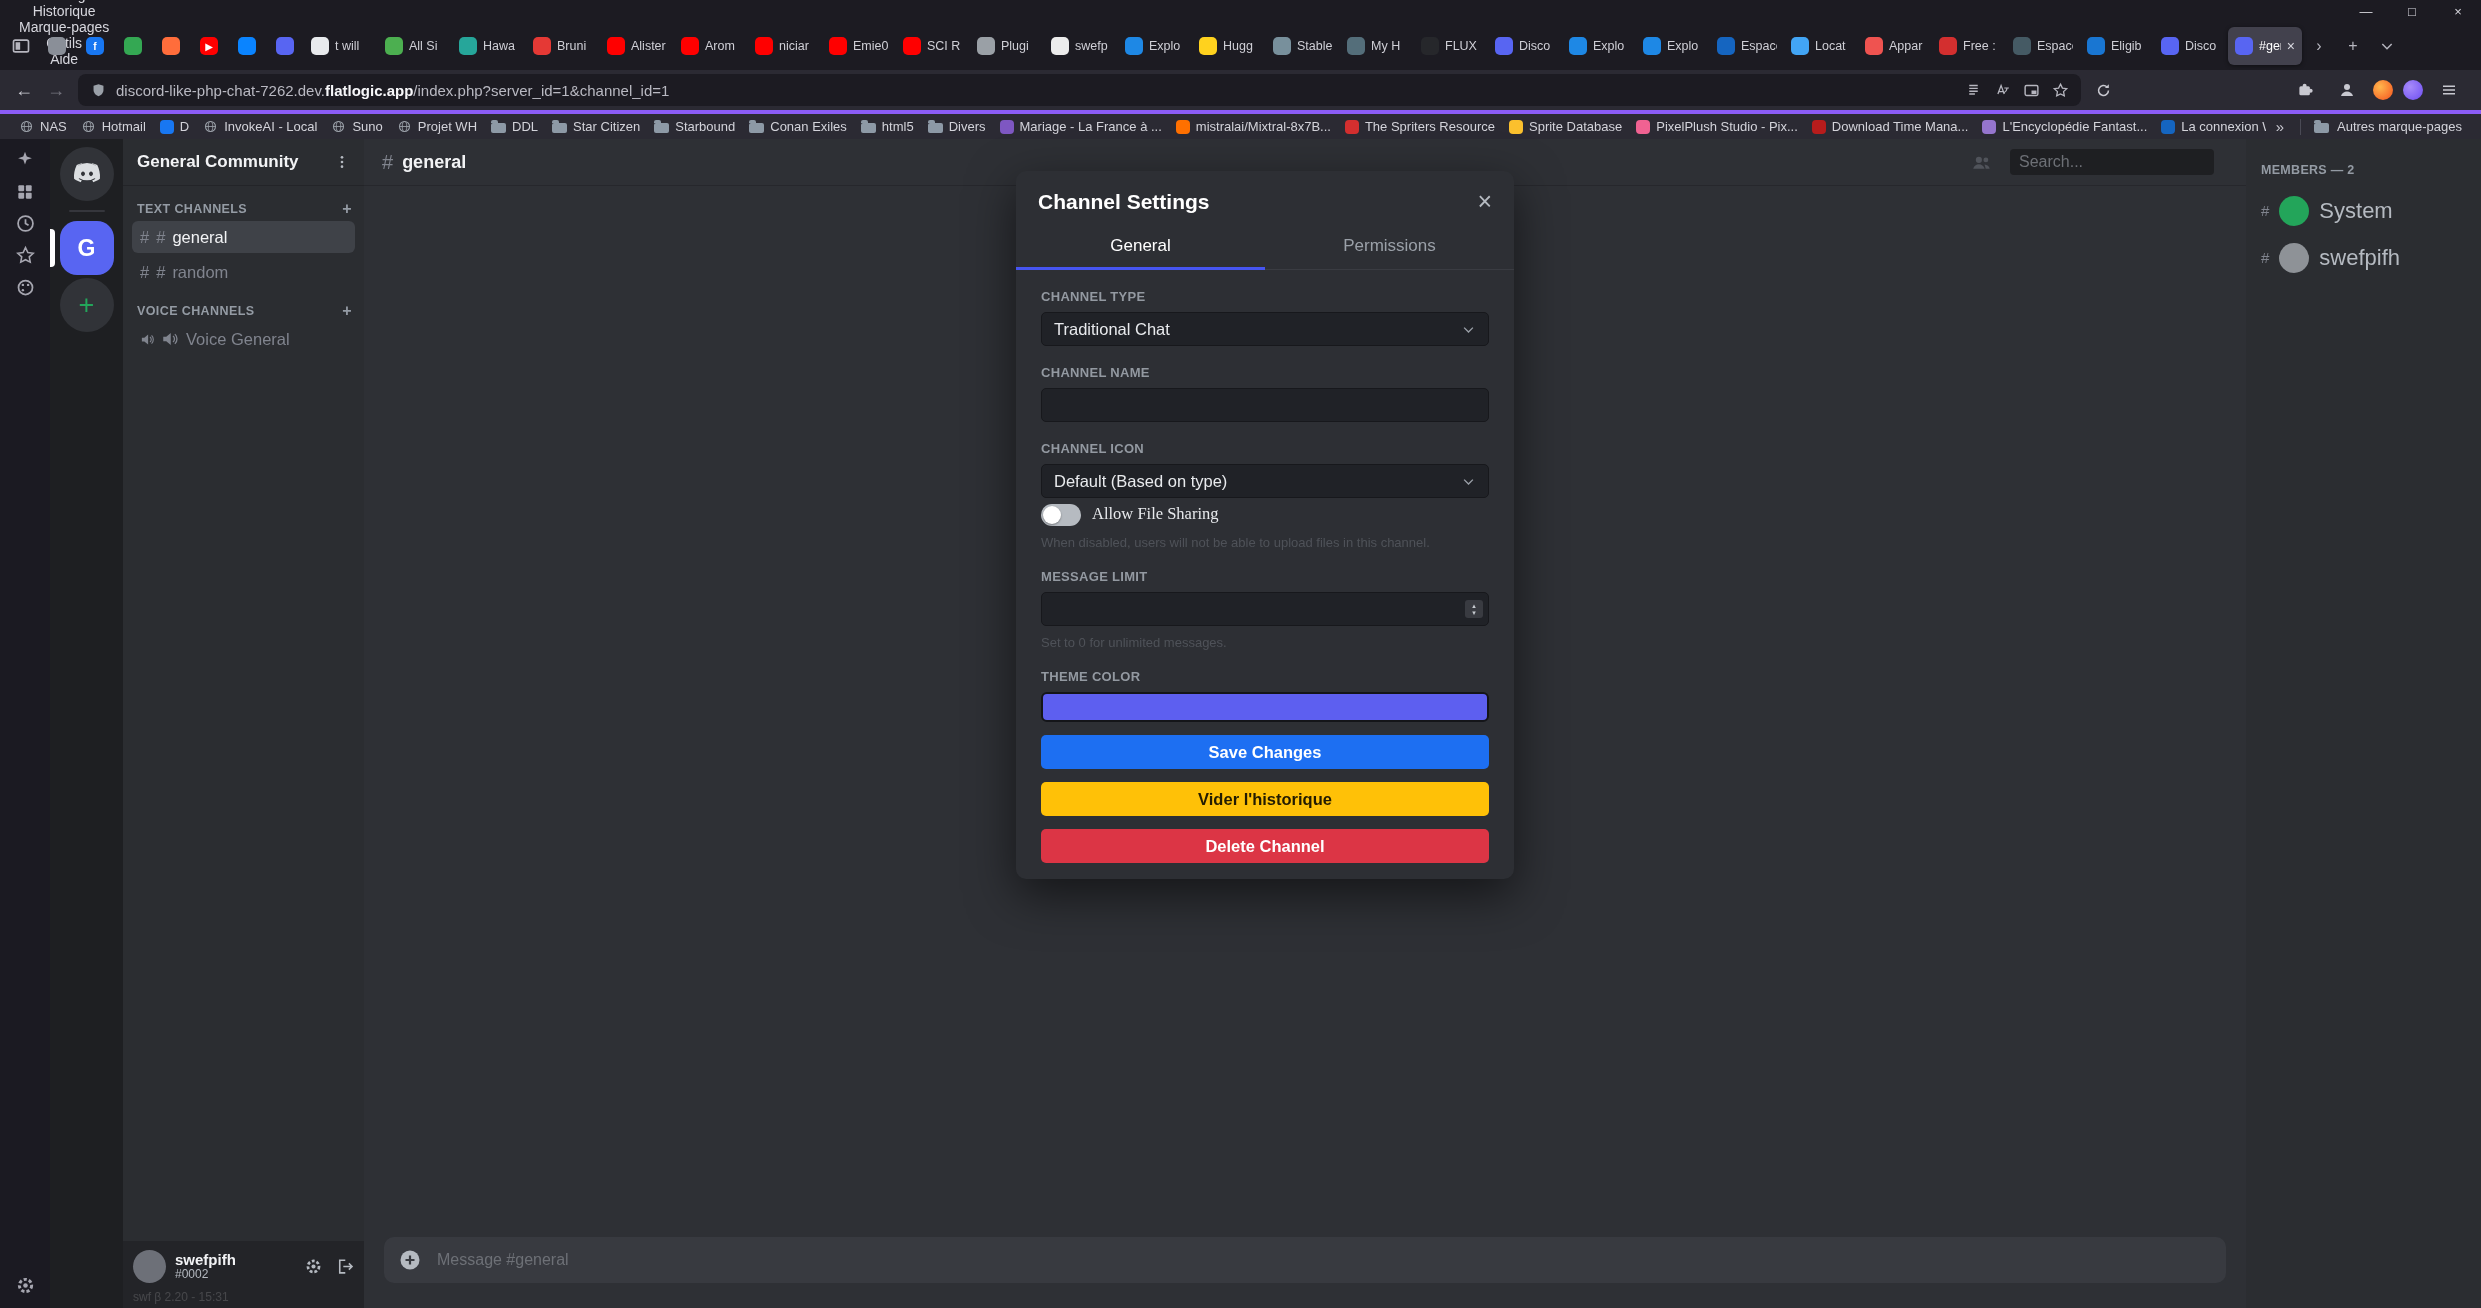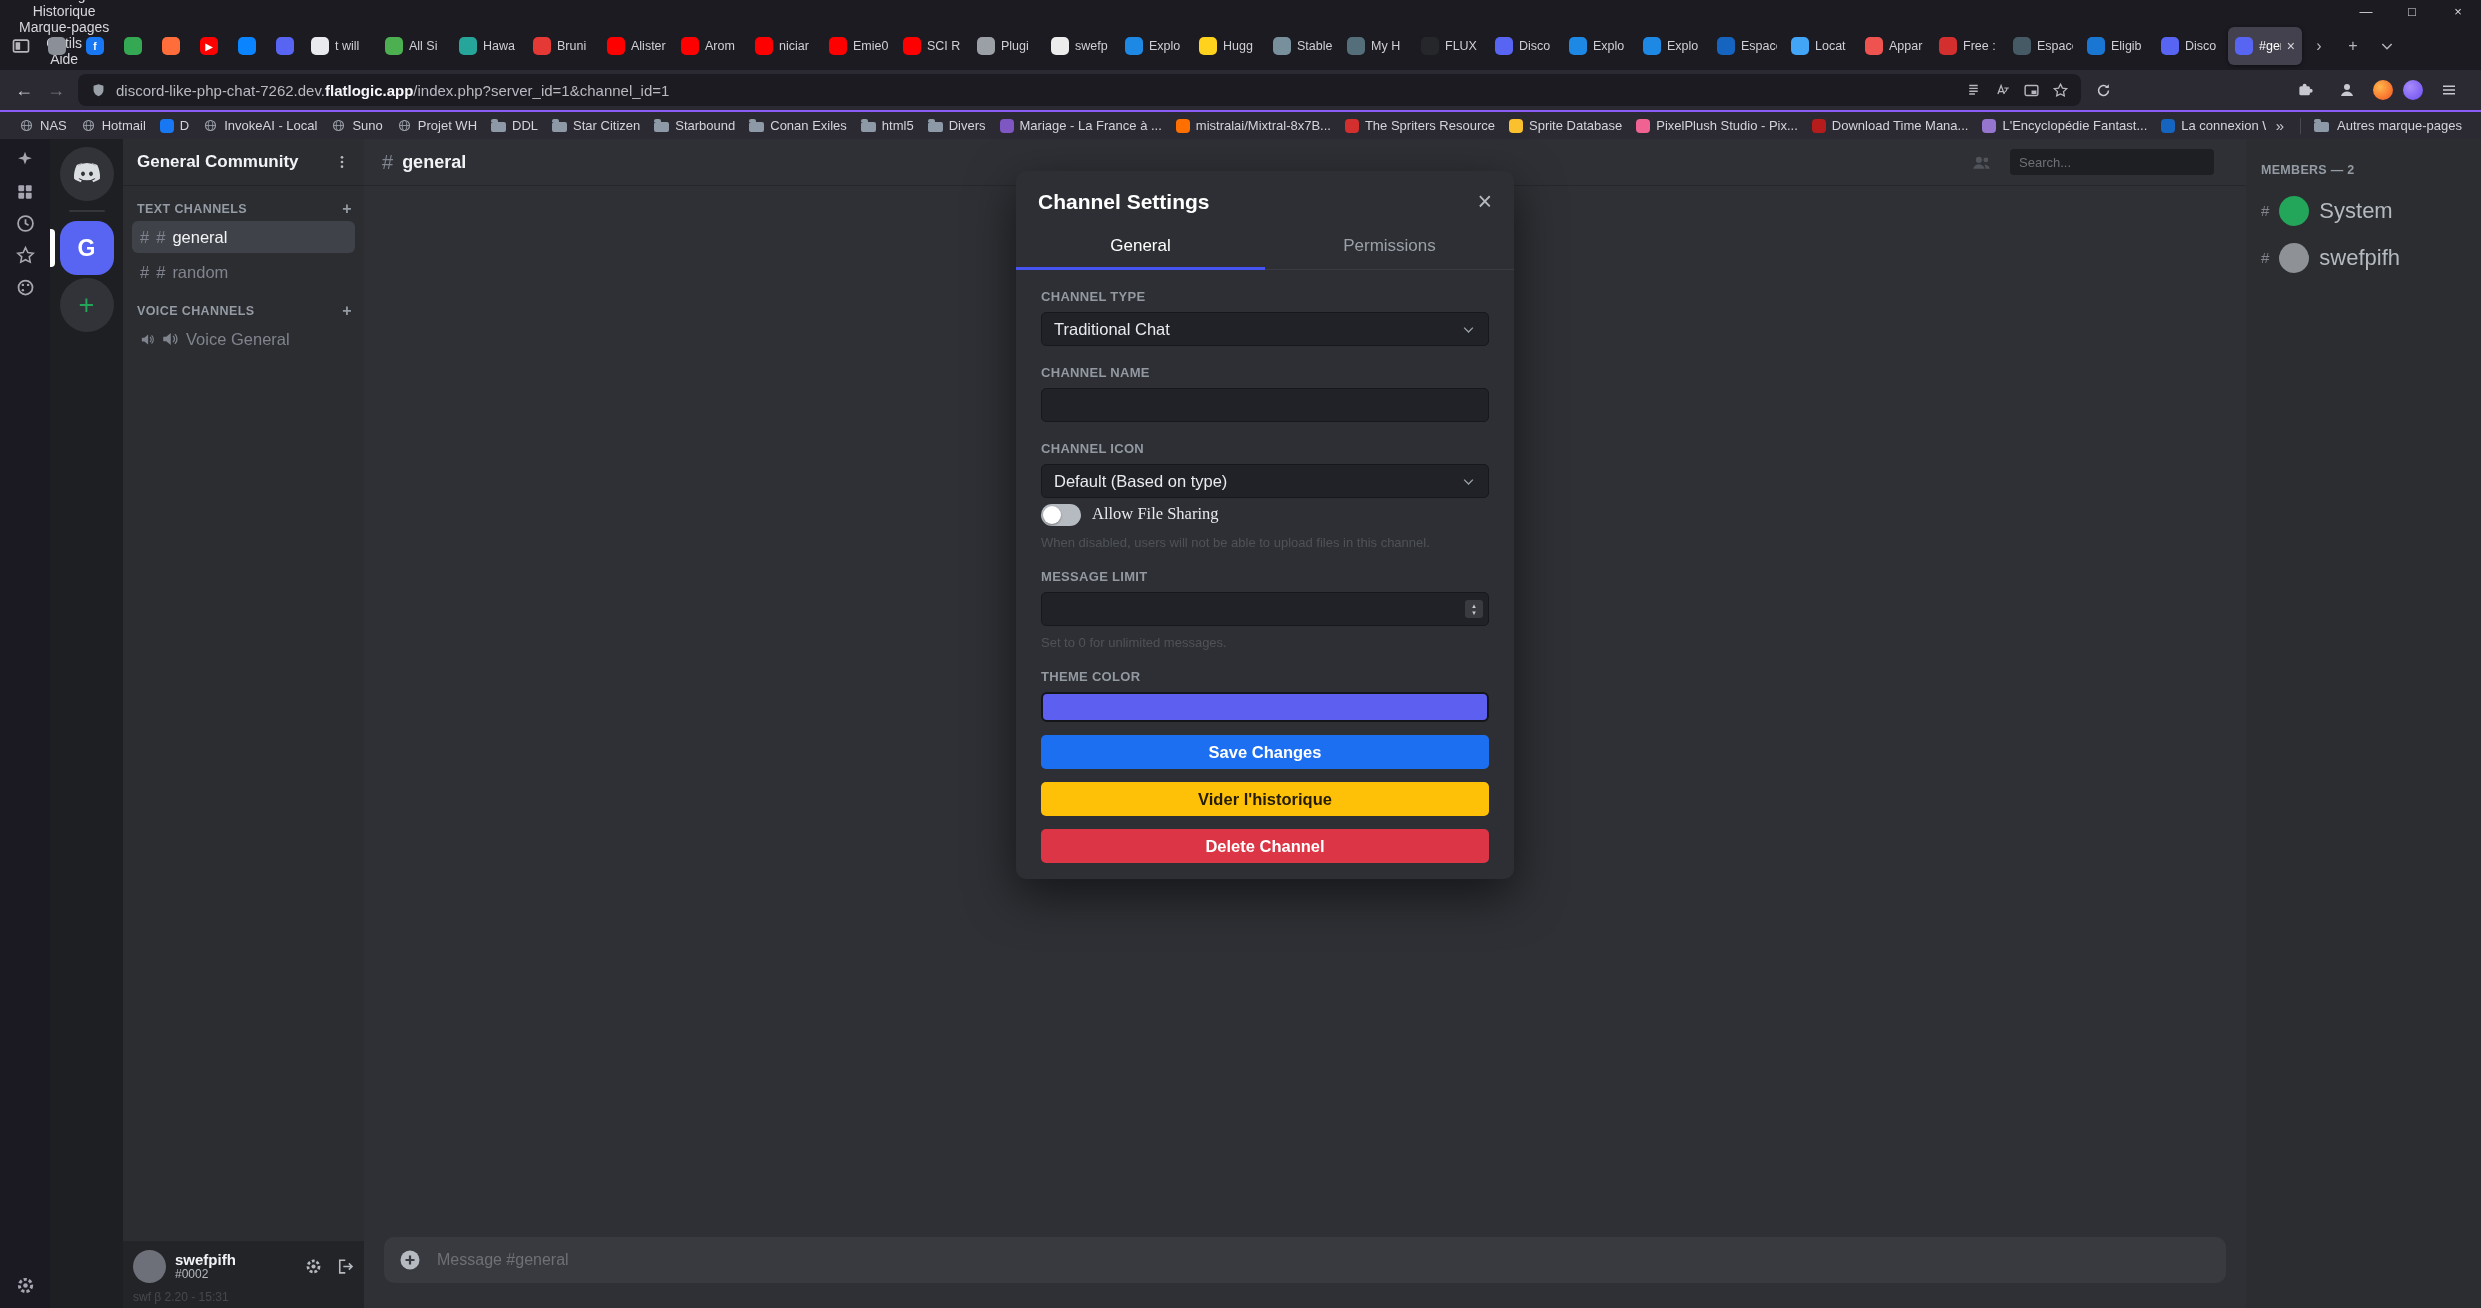--- a/index.html
+++ b/index.html
@@ -34,21 +34,21 @@
   .url-text{font-size:15px;color:#b9b9c2;white-space:nowrap;overflow:hidden;flex:1;min-width:0;}
   .url-domain{color:#f7f7fa;font-weight:bold;}
   .urlbar-icons{display:flex;gap:12px;align-items:center;color:#b6b6bf;flex:none;}
   .nav-gap{width:170px;flex:none;}
   .nav-cluster{display:flex;align-items:center;gap:10px;margin-right:8px;flex:none;color:#c8c8d0;}
   .avatar-dot{width:20px;height:20px;border-radius:50%;}
   .dot-orange{background:radial-gradient(circle at 35% 35%,#ffb74d,#f4511e);}
   .dot-purple{background:radial-gradient(circle at 35% 35%,#a78bfa,#6d4df2);}
 
   
-  .bookmarks{height:29px;background:#2b2a33;border-top:2px solid #8b5cf6;display:flex;align-items:center;padding:0 12px;font-size:13px;color:#d3d3da;box-sizing:border-box;}
+  .bookmarks{height:29px;background:#2b2a33;border-top:4px solid #8b5cf6;display:flex;align-items:center;padding:0 12px;font-size:13px;color:#d3d3da;box-sizing:border-box;}
   .bm-items{display:flex;align-items:center;min-width:0;overflow:hidden;}
   .bm{display:flex;align-items:center;gap:6px;padding:3px 7px;border-radius:4px;white-space:nowrap;flex:none;}
   .bm-dot{width:14px;height:14px;border-radius:4px;display:none;flex:none;}
   .bm.site .bm-dot{display:block;}
   .bm-globe{display:none;color:#9aa0a8;flex:none;}
   .bm.globe .bm-globe{display:block;}
   .bm-folder{display:none;width:15px;height:10px;background:#8d99a6;border-radius:2px;position:relative;margin-top:2px;flex:none;}
   .bm-folder::before{content:"";position:absolute;top:-3px;left:0;width:7px;height:3px;background:#8d99a6;border-radius:2px 2px 0 0;}
   .bm.folder .bm-folder{display:block;}
   .bm-overflow{margin-left:auto;font-size:15px;color:#c8c8d0;padding:0 10px;flex:none;}
@@ -85,21 +85,21 @@
   .user-tag{color:#b5bac1;font-size:12px;line-height:1.15;}
   .user-icons{margin-left:auto;display:flex;gap:12px;color:#b5bac1;align-items:center;}
   .user-note{margin-top:7px;font-size:12px;color:rgba(255,255,255,.16);}
 
   .main{flex:1;background:#2e3035;display:flex;flex-direction:column;min-width:0;}
   .chat-header{height:46px;flex:none;display:flex;align-items:center;padding:0 18px;border-bottom:1px solid #26272c;}
   .chat-hash{color:#80848e;font-size:20px;margin-right:9px;}
   .chat-title{color:#f2f3f5;font-size:18px;font-weight:600;}
   .chat-header-right{margin-left:auto;display:flex;align-items:center;gap:18px;margin-right:14px;}
   .people-muted{color:#50535a;}
-  .chat-search{width:186px;height:26px;background:#1e1f22;border:none;border-radius:4px;color:#dbdee1;font-size:13px;padding:0 9px;outline:none;}
+  .chat-search{width:186px;height:26px;background:#1e1f22;border:none;border-radius:4px;color:#dbdee1;font-size:16px;padding:0 9px;outline:none;}
   .chat-search::placeholder{color:#6d7076;}
   .chat-body{flex:1;}
   .composer{margin:0 20px 25px;height:46px;background:#383a40;border-radius:10px;display:flex;align-items:center;padding:0 14px;gap:13px;flex:none;}
   .composer-plus{color:#b5bac1;}
   .composer-input{flex:1;background:transparent;border:none;outline:none;color:#dbdee1;font-size:16px;}
   .composer-input::placeholder{color:#6d7076;}
 
   .members-col{width:235px;background:#2b2d31;padding-top:24px;flex:none;box-sizing:border-box;}
   .members-title{padding:0 15px;color:#949ba4;font-size:12.5px;font-weight:bold;letter-spacing:.3px;}
   .members-list{margin-top:10px;}

